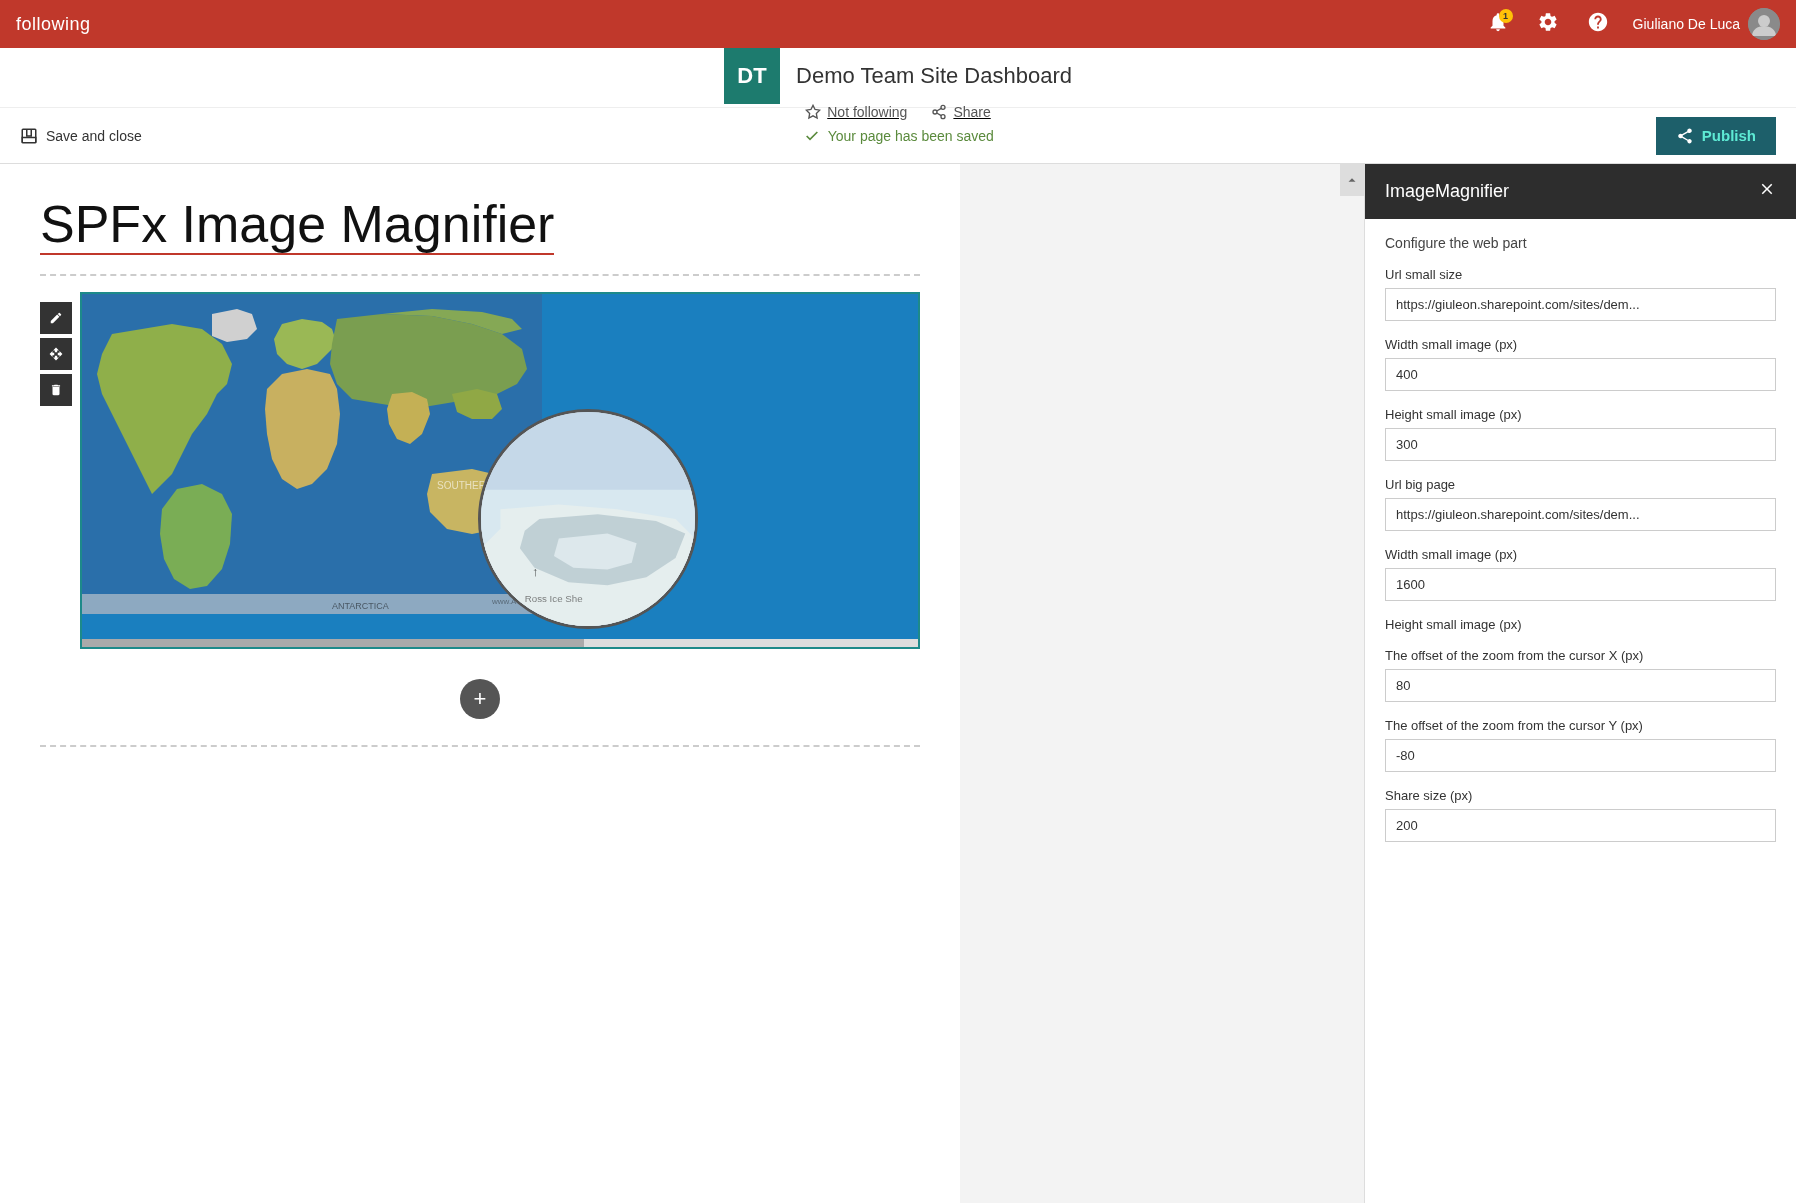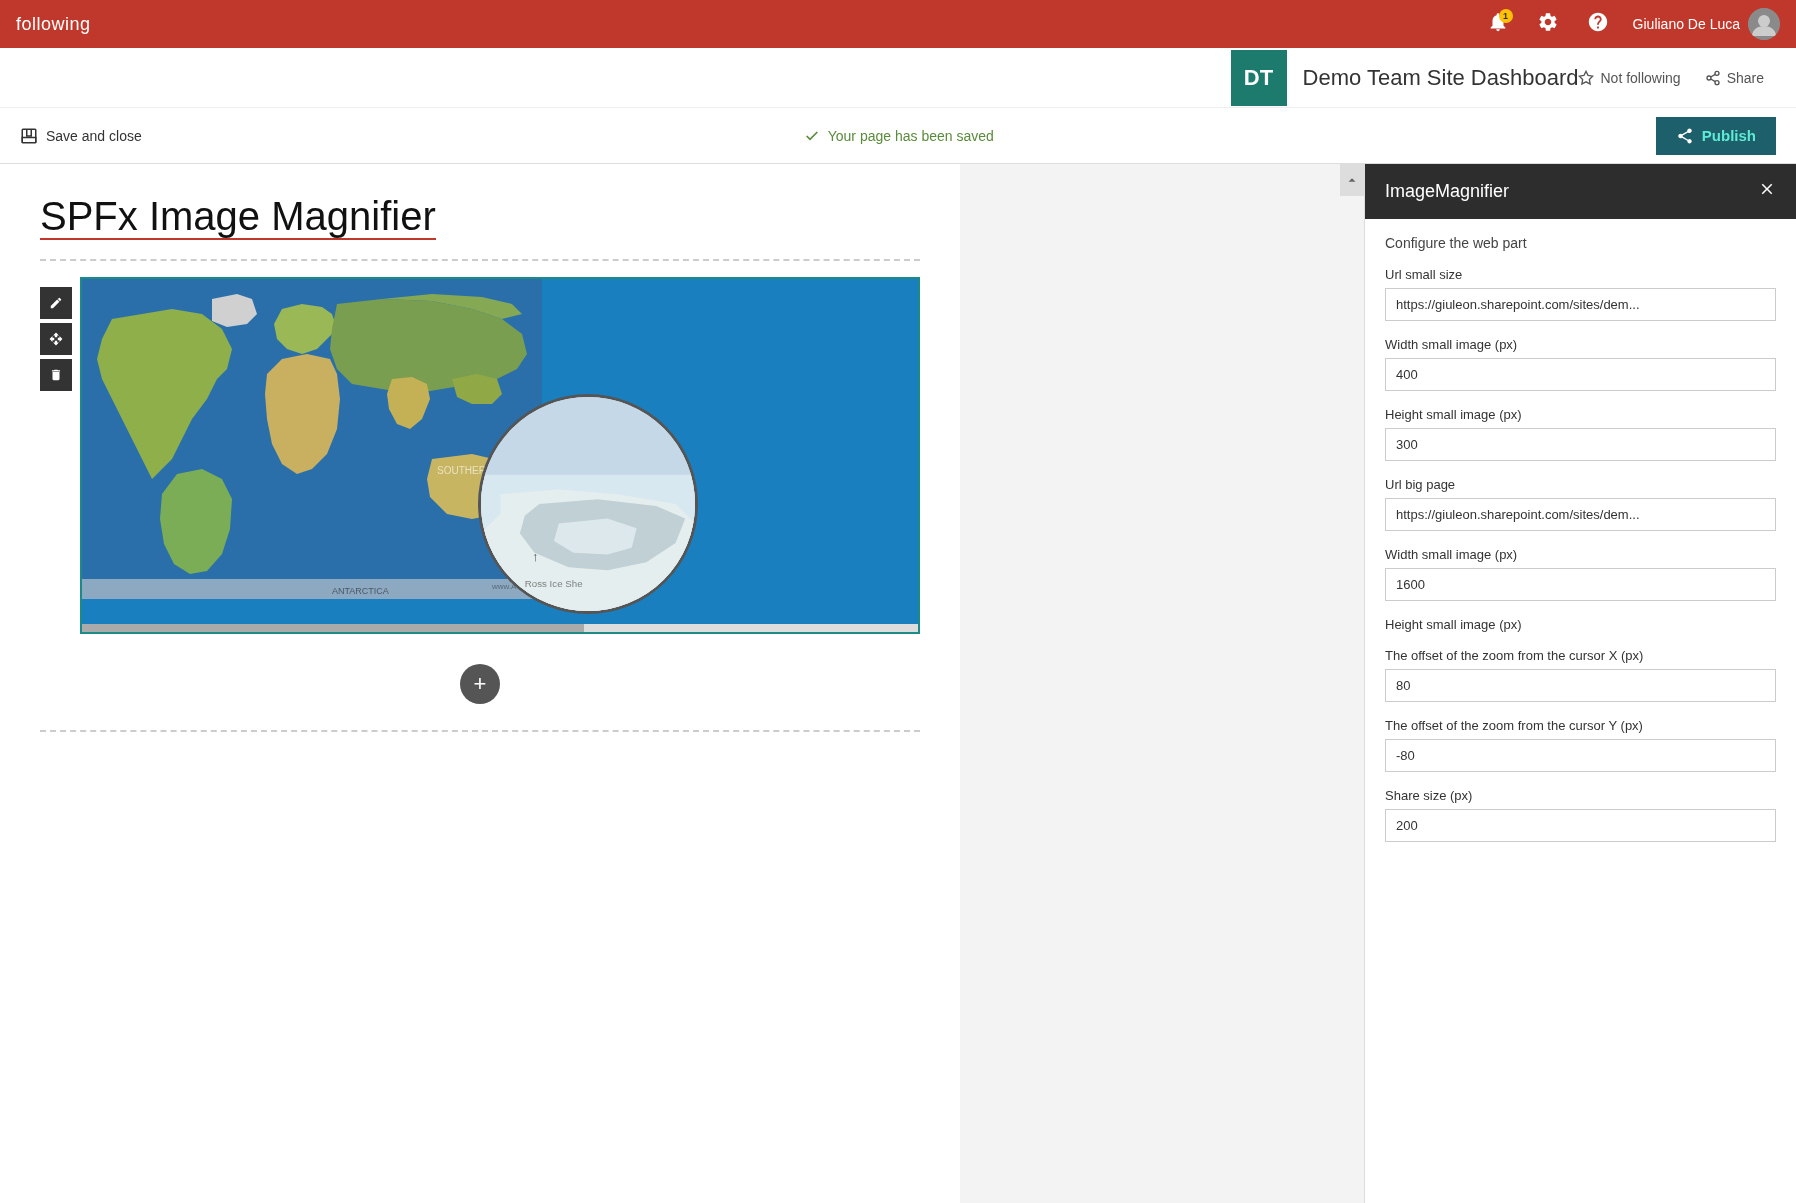--- a/index.html
+++ b/index.html
@@ -30,32 +30,33 @@
       display: flex; align-items: center; justify-content: center; color: white; font-size: 12px;
       overflow: hidden;
     }
 
     
     .second-bar {
       background: white;
       height: 60px;
       display: flex;
       align-items: center;
-      justify-content: flex-end;
-      padding: 0 32px;
+      justify-content: space-between;
+      padding: 0 16px;
       border-bottom: 1px solid #eee;
+      flex-direction: column;
     }
     .site-info { display: flex; align-items: center; gap: 16px; }
     .site-icon {
       width: 56px; height: 56px; background: #1d7b6e; border-radius: 0;
       display: flex; align-items: center; justify-content: center;
       color: white; font-size: 22px; font-weight: 600;
     }
     .site-title { font-size: 22px; font-weight: 300; color: #333; }
-    .second-bar-right { display: flex; align-items: center; gap: 24px; }
+    .second-bar-right { display: flex; align-items: center; gap: 24px; text-decoration: underline; }
     .not-following-btn {
       display: flex; align-items: center; gap: 6px;
       border: none; background: none; cursor: pointer;
       font-size: 14px; color: #555;
     }
     .share-btn {
       display: flex; align-items: center; gap: 6px;
       border: none; background: none; cursor: pointer;
       font-size: 14px; color: #555;
     }
@@ -106,21 +107,21 @@
     .page-inner {
       background: white;
       margin: 0;
       padding: 30px 40px;
       min-height: 100%;
       max-width: 960px;
     }
 
     .page-title-section { margin-bottom: 20px; }
     .page-title-text {
-      font-size: 40px; font-weight: 300; color: #111;
+      font-size: 52px; font-weight: 300; color: #111;
       border-bottom: 2px solid #c0382b; display: inline;
     }
 
     .divider-dashed { border: none; border-top: 2px dashed #ccc; margin: 16px 0; }
 
     
     .web-part-container {
       border: 2px solid #1d8a8a;
       position: relative;
       margin-bottom: 20px;

